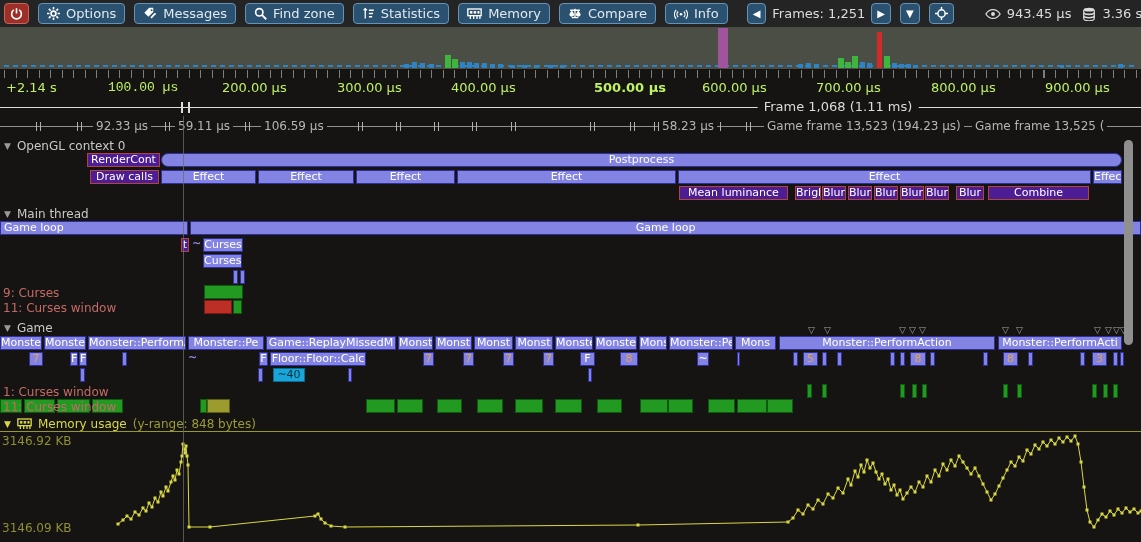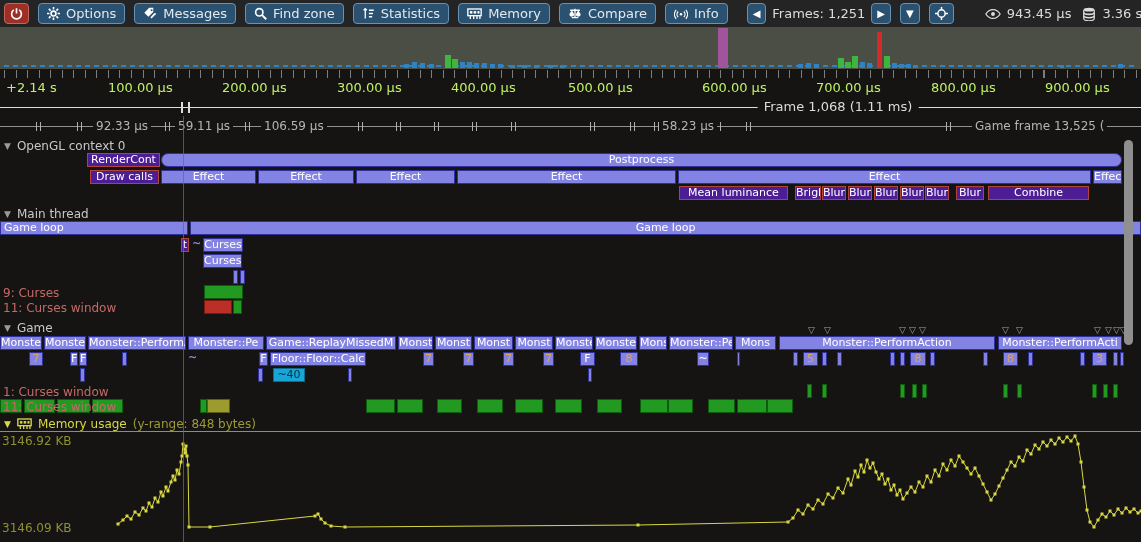--- a/index.html
+++ b/index.html
@@ -237,25 +237,25 @@
       <div class="hb hb-b" style="left: 899px; width: 5px; height: 4px;"></div>
       <div class="hb hb-b" style="left: 906px; width: 5px; height: 4px;"></div>
       <div class="hb hb-b" style="left: 913px; width: 5px; height: 3px;"></div>
       <div class="hb hb-b" style="left: 1060px; width: 4px; height: 3px;"></div>
       <div class="hb hb-b" style="left: 1118px; width: 5px; height: 4px;"></div>
     </div>
 
   <div class="axis">
     <div class="ticks"></div>
   <div class="axis-label" style="left: 6px;">+2.14 s</div>
-      <div class="axis-label" style="left: 108px;">100.00 µs</div>
+      <div class="axis-label" style="left: 108px; font-family: Liberation Mono, monospace;">100.00 µs</div>
       <div class="axis-label" style="left: 222px;">200.00 µs</div>
       <div class="axis-label" style="left: 337px;">300.00 µs</div>
       <div class="axis-label" style="left: 451px;">400.00 µs</div>
-      <div class="axis-label" style="left: 568px;">500.00 µs</div>
+      <div class="axis-label" style="left: 594px; font-weight: bold;">500.00 µs</div>
       <div class="axis-label" style="left: 702px;">600.00 µs</div>
       <div class="axis-label" style="left: 816px;">700.00 µs</div>
       <div class="axis-label" style="left: 931px;">800.00 µs</div>
       <div class="axis-label" style="left: 1045px;">900.00 µs</div>
     </div>
 
   <div class="framerow">
     <div class="fline"></div>
   <div class="fsep" style="left: 181px;"></div>
       <div class="fsep" style="left: 188px;"></div>
@@ -276,20 +276,21 @@
       <div class="ssep" style="left: 590px;"></div>
       <div class="ssep" style="left: 630px;"></div>
       <div class="ssep" style="left: 654px;"></div>
       <div class="ssep" style="left: 716px;"></div>
       <div class="ssep" style="left: 746px;"></div>
       <div class="ssep" style="left: 946px;"></div>
       <div class="slabel" style="left: 93px;">92.33 µs</div>
       <div class="slabel" style="left: 175px;">59.11 µs</div>
       <div class="slabel" style="left: 261px;">106.59 µs</div>
       <div class="slabel" style="left: 659px;">58.23 µs</div>
+      <div class="slabel" style="left: 764px;">Game frame 13,523 (194.23 µs)</div>
       <div class="slabel" style="left: 972px;">Game frame 13,525 (</div>
     </div>
 
   <div class="hdr" style="top:139px;">
     <span class="tri">▼</span>
     <span>OpenGL context 0</span>
   </div>
   <div class="zrow" style="top:153px;">
       <div class="z c-r" style="left: 87px; width: 73px;">RenderCont</div>
       <div class="z c-p" style="left: 161px; width: 961px; border-radius: 7px;">Postprocess</div>

